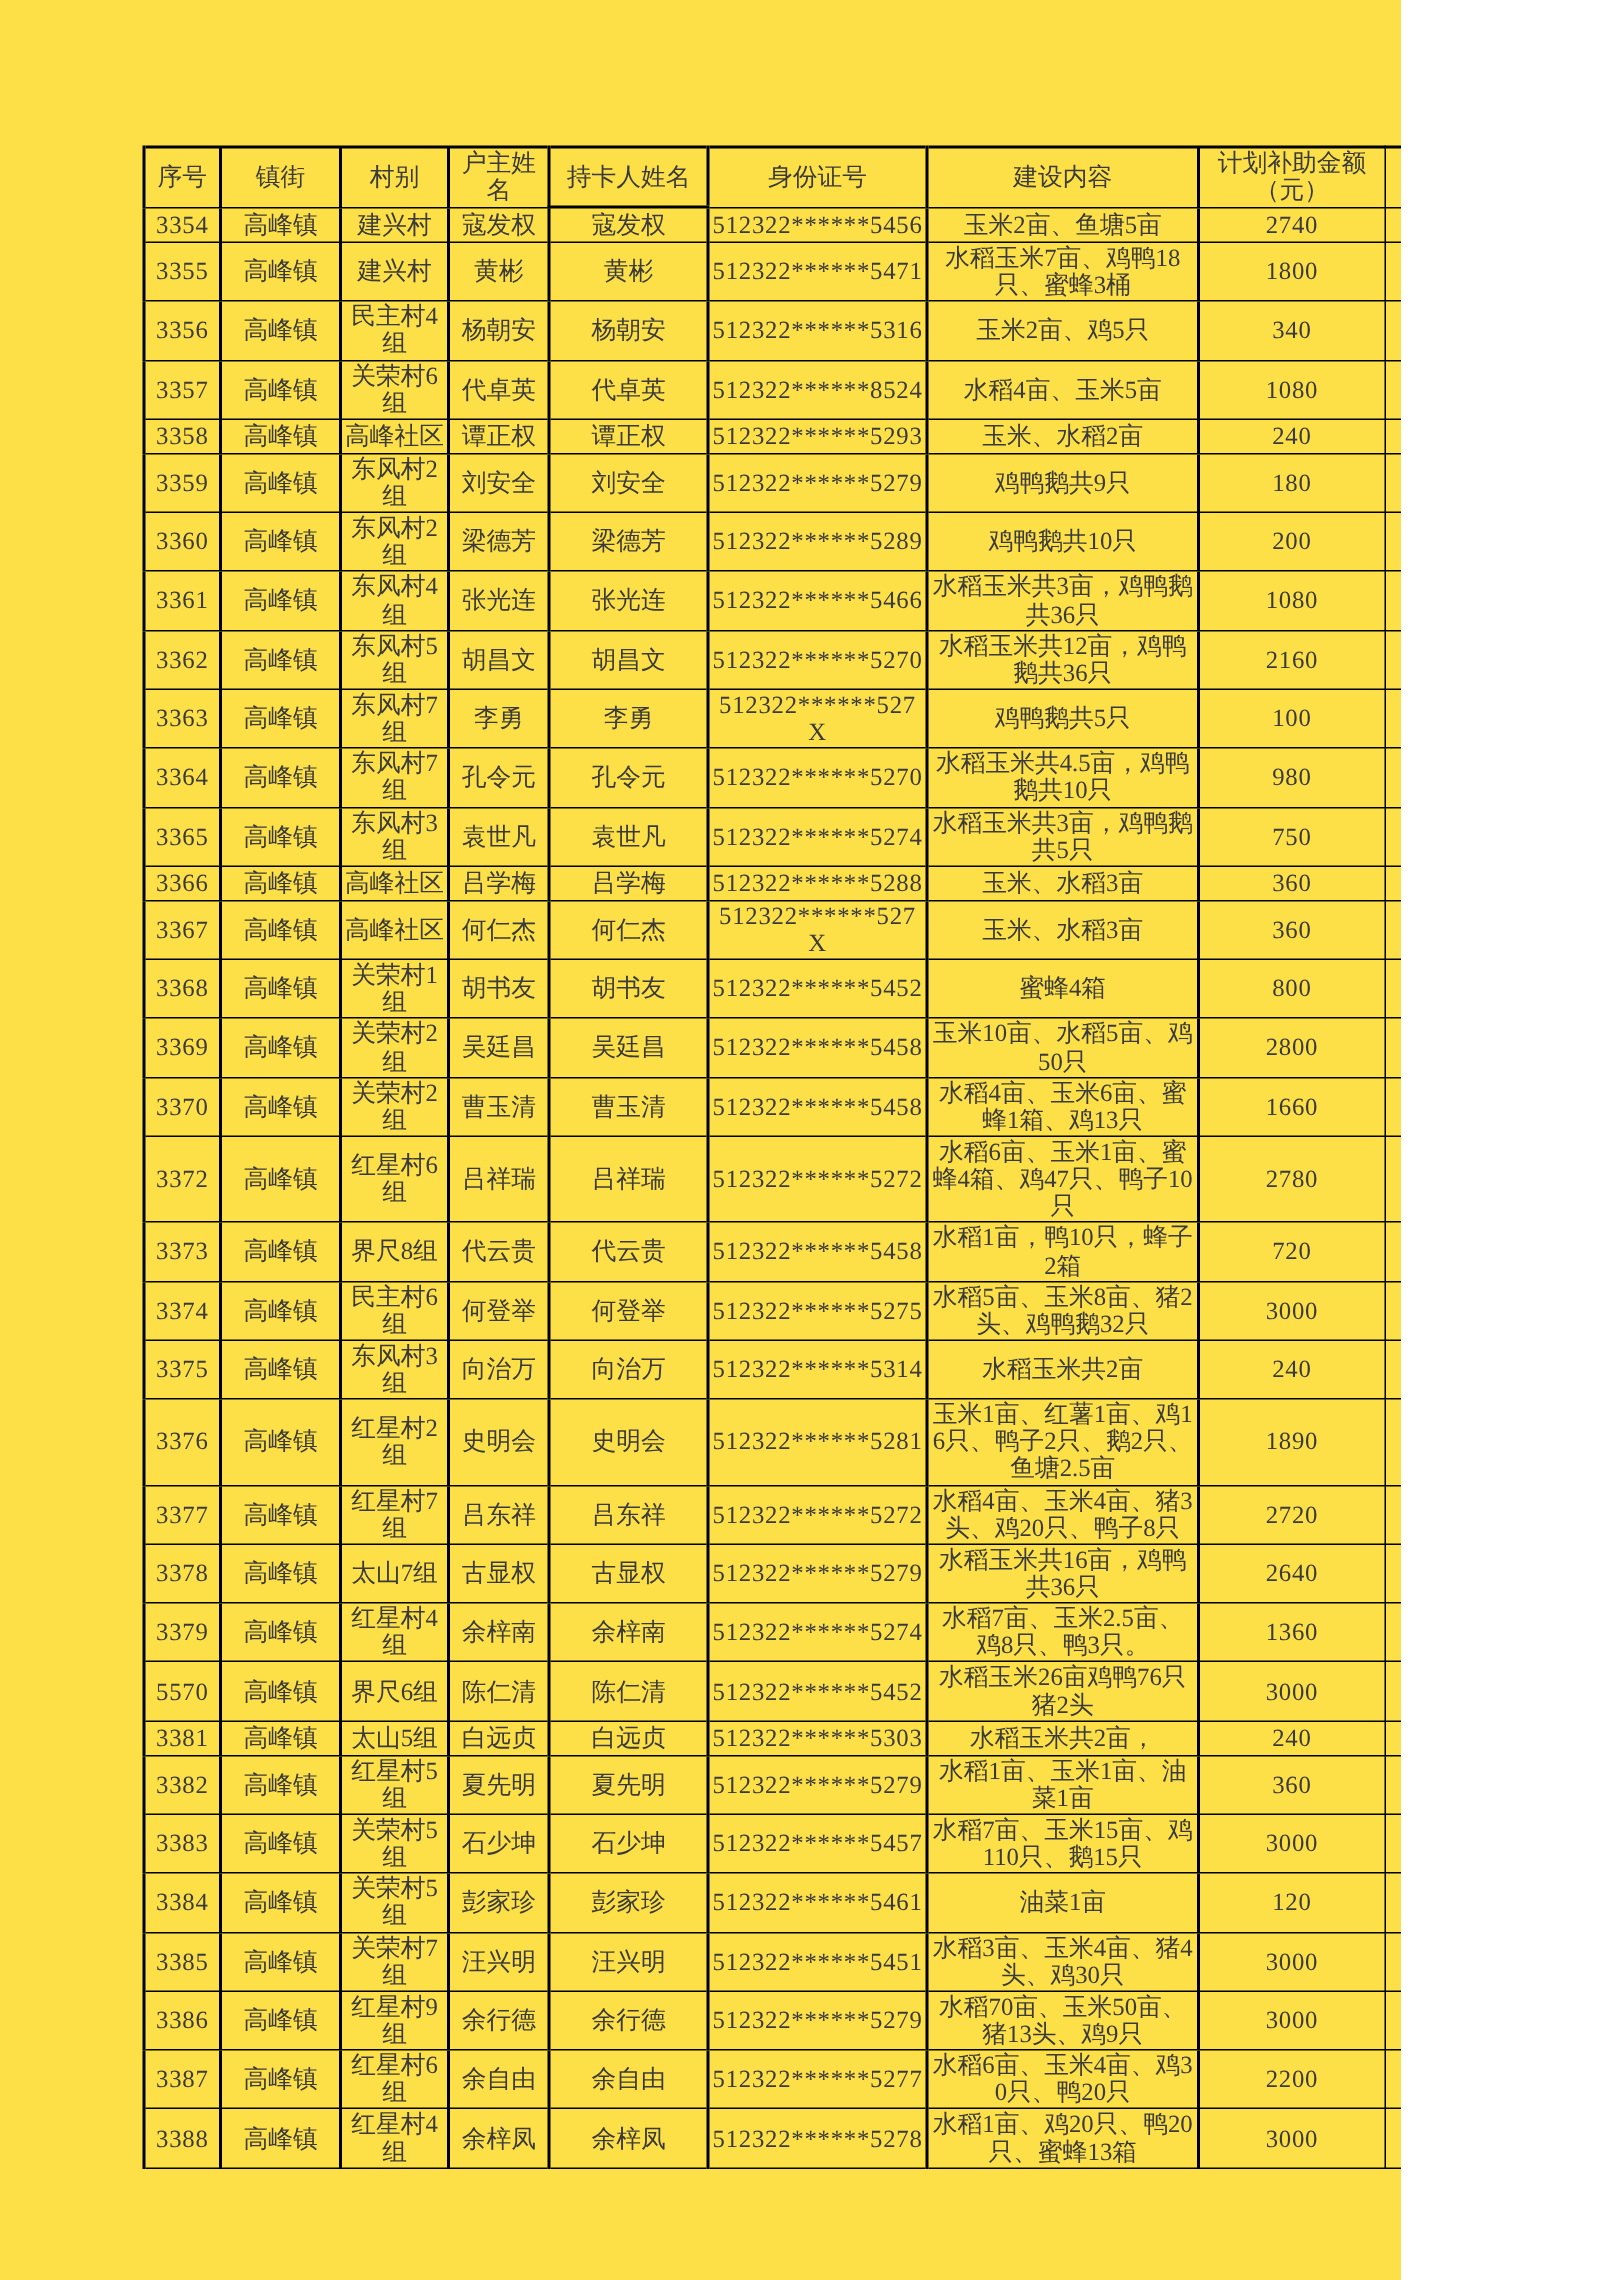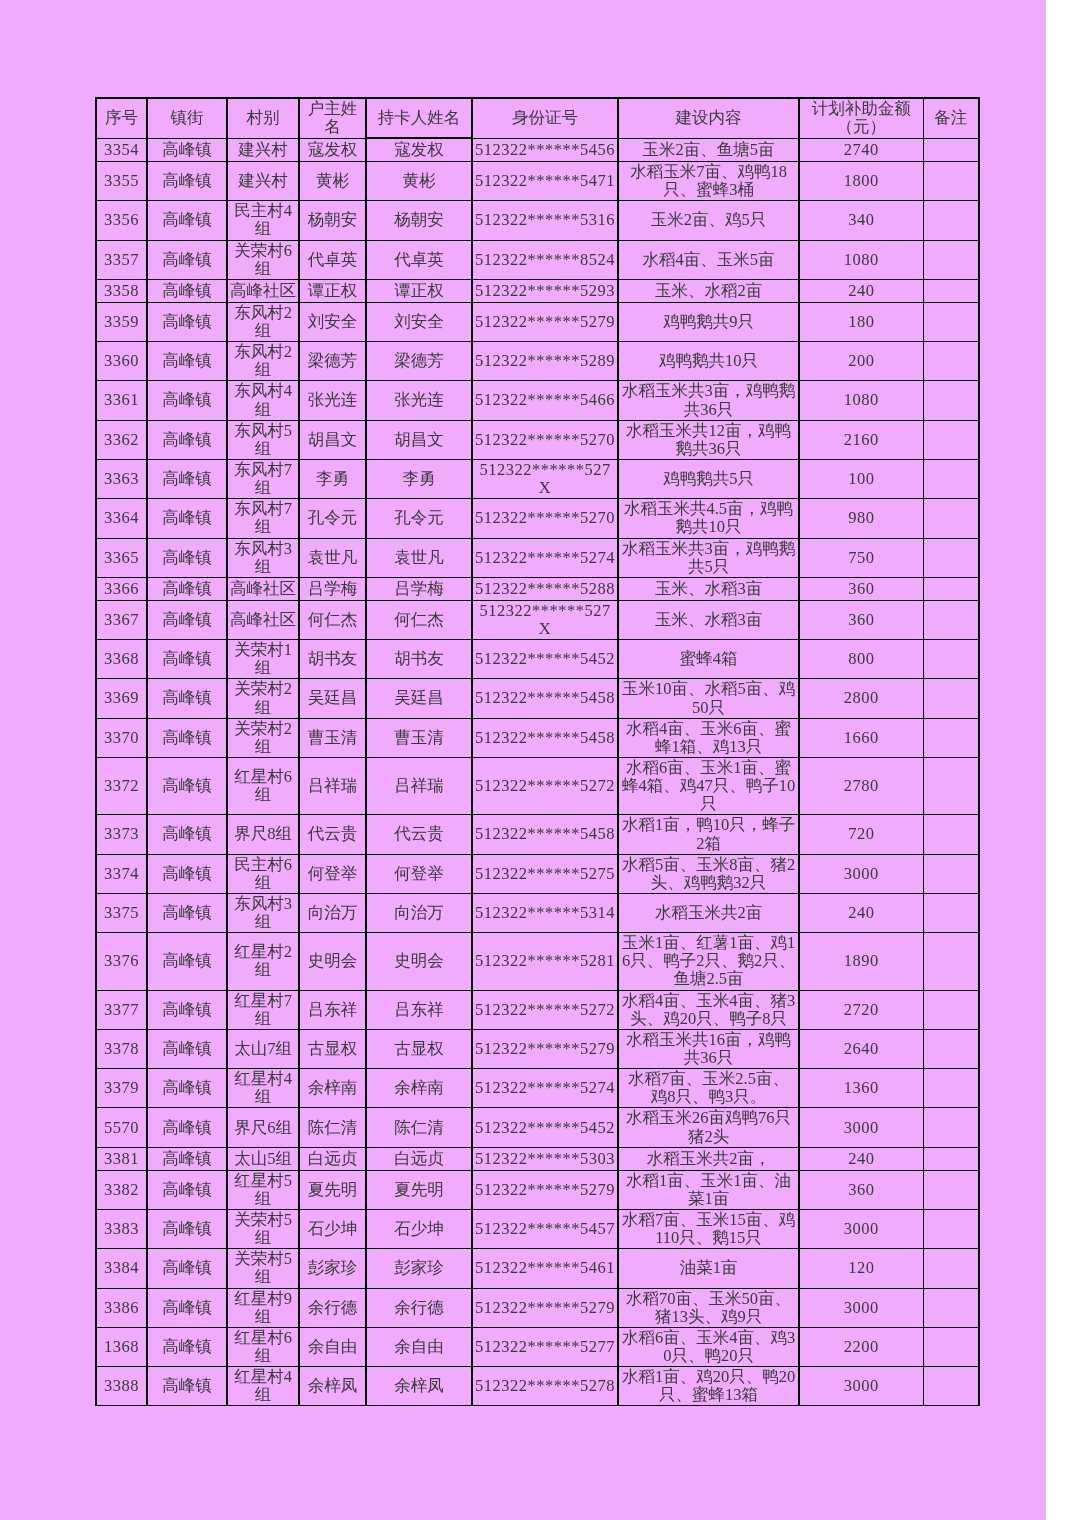--- a/index.html
+++ b/index.html
@@ -1,21 +1,21 @@
 <!DOCTYPE html>
 <html><head>
 <meta charset="utf-8">
 <title>补助明细表</title>
 <style>
   html, body { margin: 0; padding: 0; background: #ffffff; }
   .page {
     position: relative;
-    width: 1046px;
+    width: 934px;
     height: 1520px;
-    background: #f0abfc;
+    background: #fde047;
     font-family: "Liberation Serif", "DejaVu Serif", serif;
     overflow: hidden;
   }
   table.subsidy {
     position: absolute;
     left: 95px;
     top: 97px;
     width: 883px;
     border-collapse: collapse;
     table-layout: fixed;
@@ -399,32 +399,43 @@
           <td>高峰镇</td>
           <td>关荣村5组</td>
           <td>彭家珍</td>
           <td>彭家珍</td>
           <td class="num">512322******5461</td>
           <td>油菜1亩</td>
           <td class="num">120</td>
           <td></td>
         </tr>
         <tr>
+          <td class="num">3385</td>
+          <td>高峰镇</td>
+          <td>关荣村7组</td>
+          <td>汪兴明</td>
+          <td>汪兴明</td>
+          <td class="num">512322******5451</td>
+          <td>水稻3亩、玉米4亩、猪4头、鸡30只</td>
+          <td class="num">3000</td>
+          <td></td>
+        </tr>
+        <tr>
           <td class="num">3386</td>
           <td>高峰镇</td>
           <td>红星村9组</td>
           <td>余行德</td>
           <td>余行德</td>
           <td class="num">512322******5279</td>
           <td>水稻70亩、玉米50亩、猪13头、鸡9只</td>
           <td class="num">3000</td>
           <td></td>
         </tr>
         <tr>
-          <td class="num">1368</td>
+          <td class="num">3387</td>
           <td>高峰镇</td>
           <td>红星村6组</td>
           <td>余自由</td>
           <td>余自由</td>
           <td class="num">512322******5277</td>
           <td>水稻6亩、玉米4亩、鸡30只、鸭20只</td>
           <td class="num">2200</td>
           <td></td>
         </tr>
         <tr>

